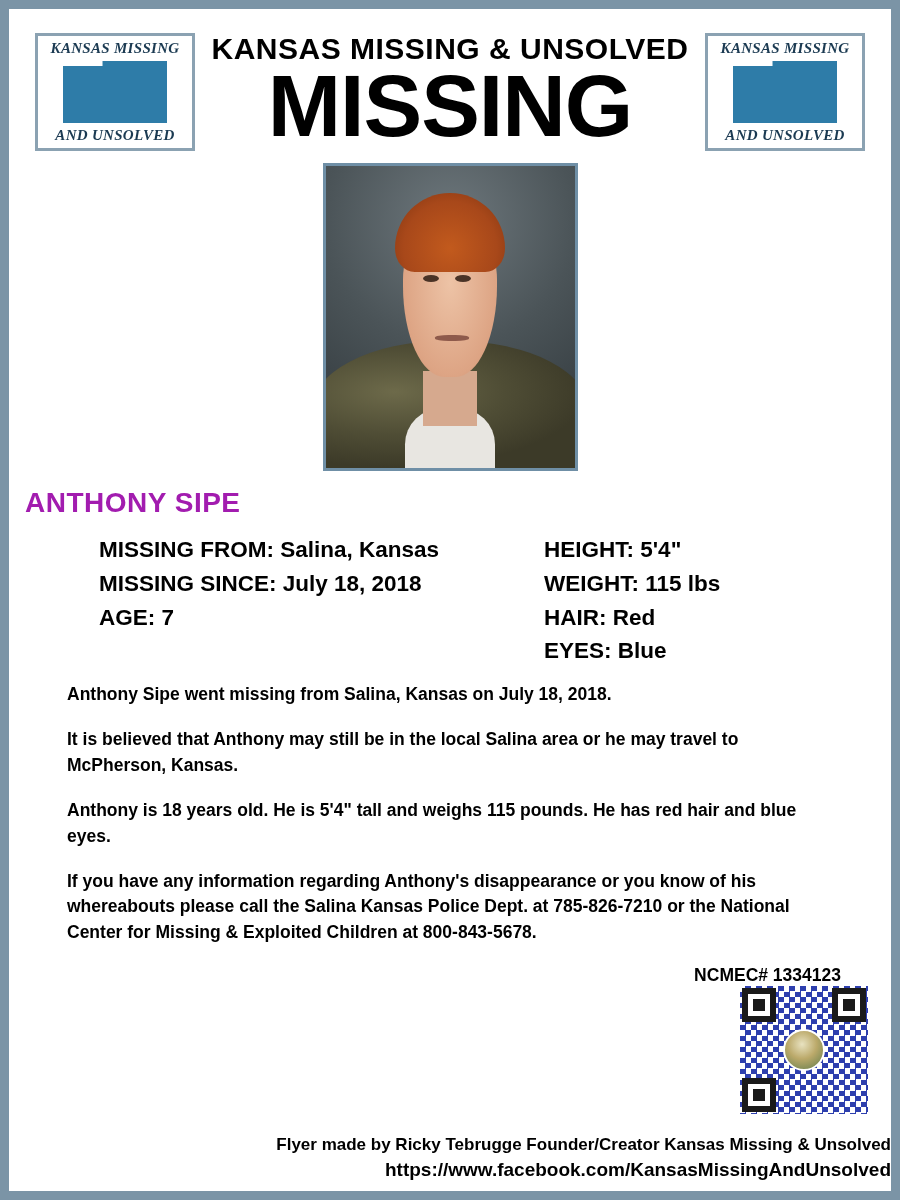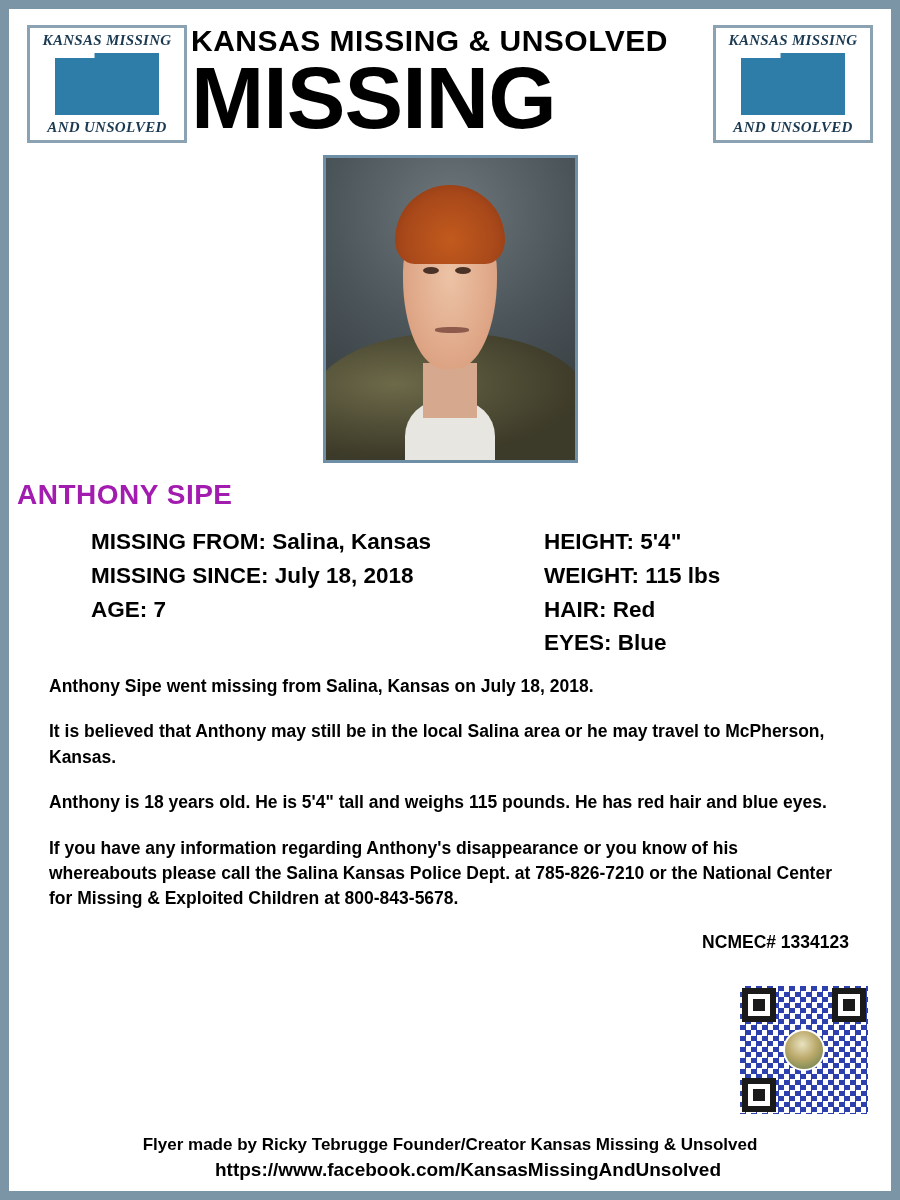--- a/index.html
+++ b/index.html
@@ -13,21 +13,21 @@
     position: relative;
     width: 900px;
     height: 1200px;
     background: #ffffff;
     border: 9px solid #7b94a6;
     overflow: hidden;
   }
   .inner {
     position: absolute;
     inset: 0;
-    padding: 8px;
+    padding: 16px;
   }
 
   
   .header {
     display: flex;
     align-items: flex-start;
     justify-content: space-between;
     padding: 8px 10px 0 10px;
   }
   .logo {
@@ -52,21 +52,21 @@
     white-space: nowrap;
   }
   .ks-shape {
     width: 104px;
     height: 62px;
     background: #2e7ca8;
     clip-path: polygon(0% 8%, 38% 8%, 38% 0%, 100% 0%, 100% 100%, 0% 100%);
   }
   .header-titles {
     flex: 1 1 auto;
-    text-align: left;
+    text-align: center;
     padding: 0 4px;
   }
   .title-small {
     font-size: 30px;
     font-weight: bold;
     letter-spacing: 0.5px;
     color: #000000;
     line-height: 1.05;
     white-space: nowrap;
   }
@@ -183,21 +183,21 @@
   }
 
   
   .narrative {
     padding: 14px 34px 0 30px;
   }
   .narrative p {
     font-size: 17.5px;
     font-weight: bold;
     color: #000;
-    margin: 0 0 20px 2px;
+    margin: 0 0 20px 12px;
     line-height: 1.45;
   }
   .ncmec {
     font-size: 17.5px;
     font-weight: bold;
     color: #000;
     margin: 0;
     text-align: right;
   }
 
@@ -243,21 +243,21 @@
     border-radius: 50%;
     background: radial-gradient(circle at 45% 35%, #e8e2c0 0%, #bba96a 45%, #5d7a4a 100%);
     border: 2px solid #ffffff;
   }
 
   
   .footer {
     position: absolute;
     left: 0; right: 0;
     bottom: 8px;
-    text-align: center;
+    text-align: right;
   }
   .footer-line {
     font-size: 17px;
     font-weight: bold;
     color: #000;
     line-height: 1.35;
   }
   .footer-line.url { font-size: 19px; margin-left: 36px; }
 </style>
 </head>

